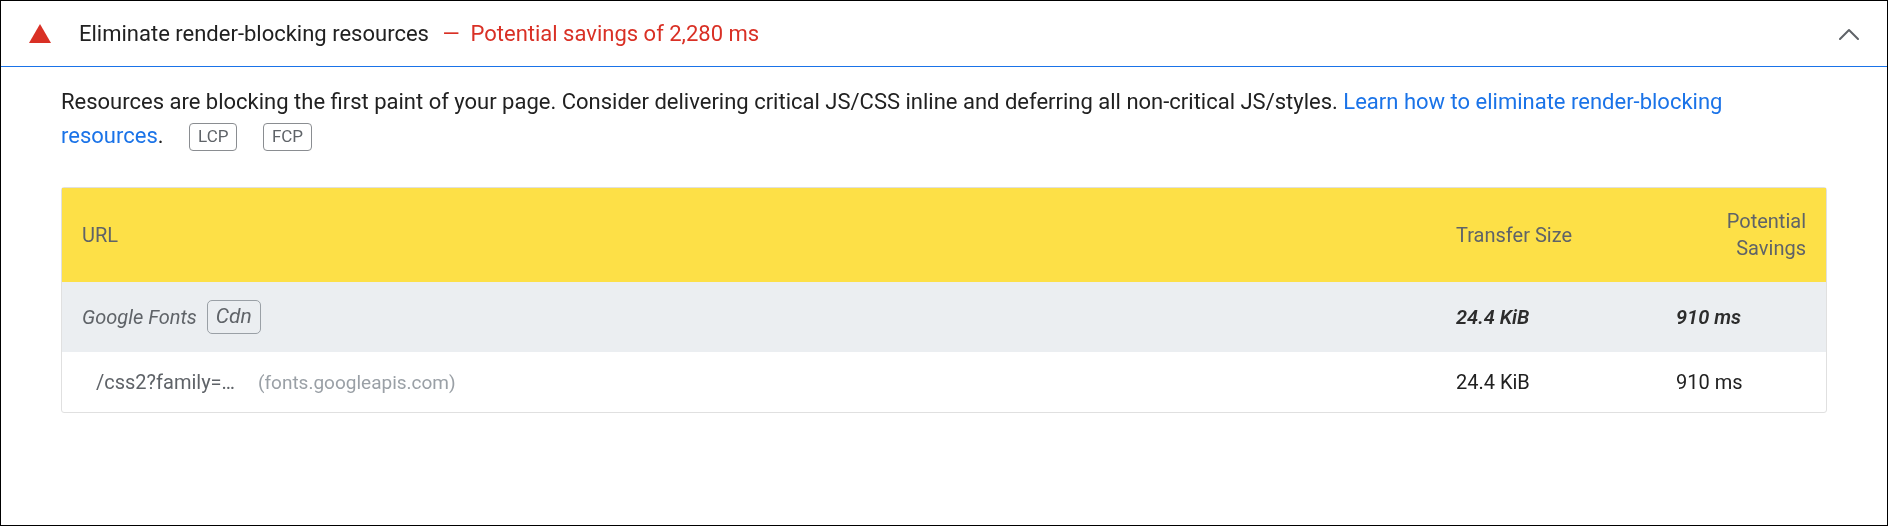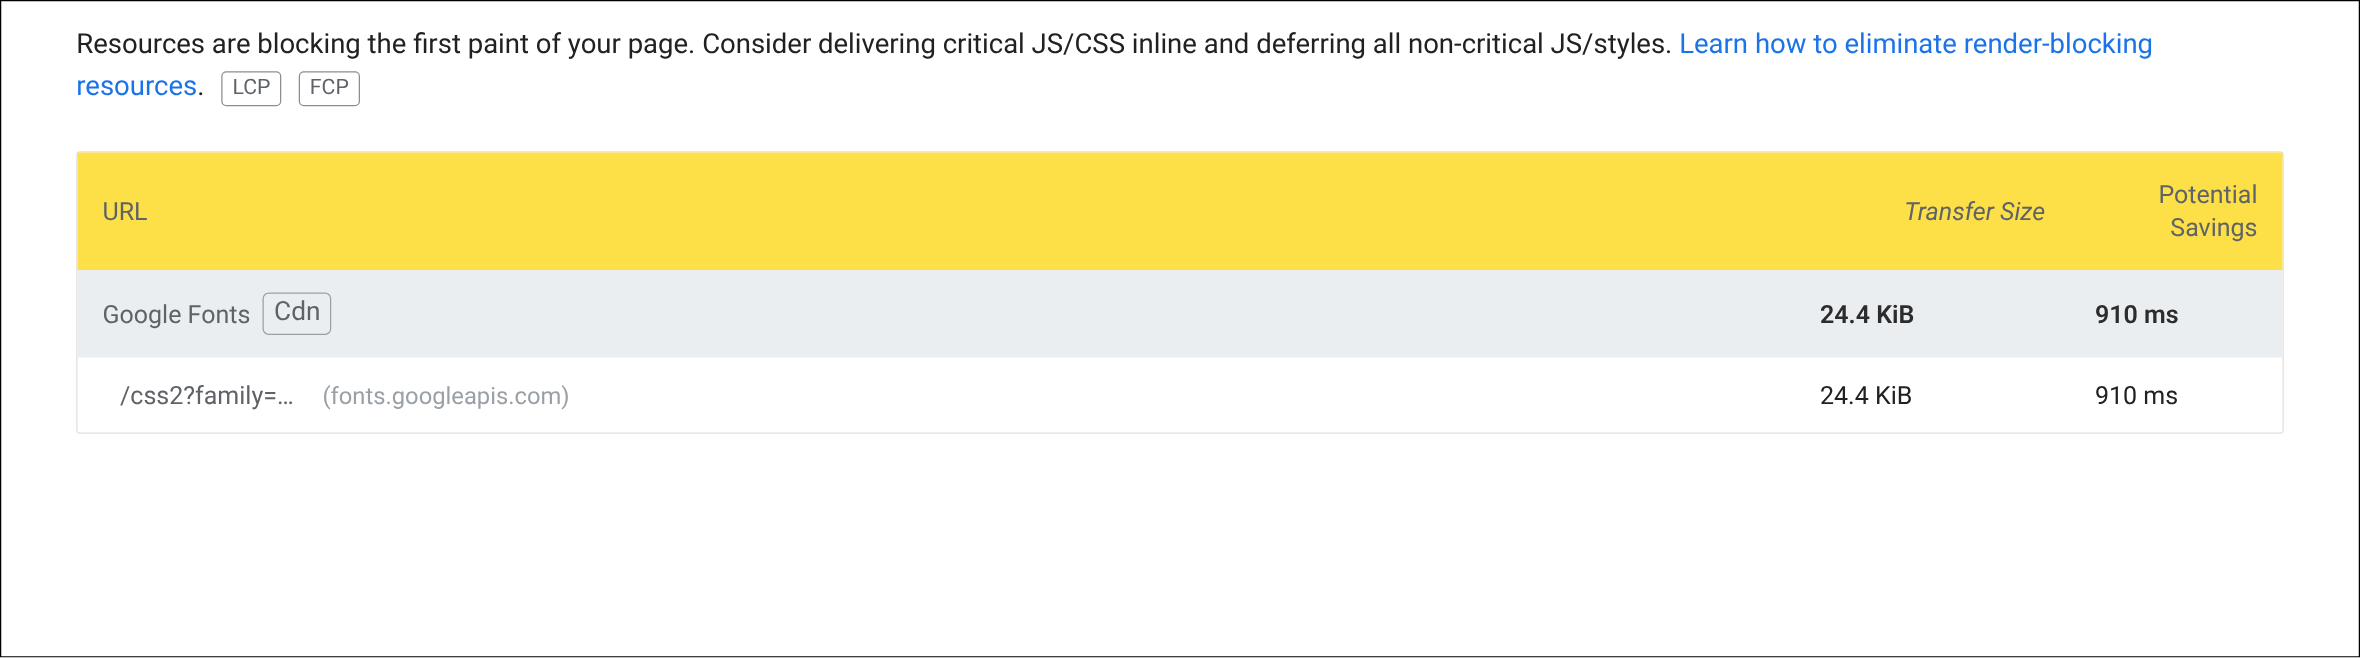--- a/index.html
+++ b/index.html
@@ -65,21 +65,21 @@
       text-decoration: none;
       cursor: pointer;
     }
     .badge {
       display: inline-block;
       font-size: 17px;
       color: #5f6368;
       border: 1px solid #8a8d91;
       border-radius: 4px;
       padding: 1px 8px;
-      margin-left: 8px;
+      margin-left: 20px;
       line-height: 1.4;
       vertical-align: 1px;
     }
     .table-wrap {
       margin-top: 34px;
       border: 1px solid #e0e0e0;
       border-radius: 3px;
     }
     table {
       width: 100%;
@@ -91,42 +91,42 @@
     th {
       font-weight: 400;
       color: #5f6368;
       font-size: 20px;
       text-align: left;
       padding: 20px 20px;
       vertical-align: middle;
       line-height: 1.35;
     }
     th.col-transfer {
-      text-align: right;
+      text-align: left;
       width: 220px;
-      font-style: italic;
     }
     th.col-savings {
       text-align: right;
       width: 170px;
     }
     td {
       font-size: 20px;
       padding: 18px 20px;
       vertical-align: middle;
     }
     td.col-transfer, td.col-savings {
       text-align: left;
     }
     .group-row {
       background: #ebeef1;
     }
     .group-row td {
       font-weight: 600;
       color: #2c2c2c;
+      font-style: italic;
     }
     .group-row .group-label {
       font-weight: 400;
       color: #5f6368;
       display: inline-flex;
       align-items: center;
     }
     .cdn-badge {
       display: inline-block;
       font-size: 21px;
@@ -152,20 +152,34 @@
     .item-domain {
       color: #9aa0a6;
       font-size: 19px;
       margin-left: 18px;
     }
   </style>
 </head>
 <body>
 
 <div class="audit-container">
+  <div class="audit-header">
+    <div class="triangle-icon"></div>
+    <span class="audit-title">Eliminate render-blocking resources</span>
+    <span class="savings-text">
+      &nbsp;<span>—</span>&nbsp;&nbsp;<span>Potential savings of 2,280 ms</span>
+    </span>
+    <div class="chevron-wrap">
+      <span class="chevron-icon">
+        <svg viewBox="0 0 20 12">
+            <path d="M1 11 L10 2 L19 11" stroke="#5f6368" stroke-width="2" fill="none" stroke-linecap="round" stroke-linejoin="round"></path>
+          </svg>
+      </span>
+    </div>
+  </div>
 
   <div class="audit-body">
     <p class="description">
       <span>Resources are blocking the first paint of your page. Consider delivering critical JS/CSS inline and deferring all non-critical JS/styles. </span><a class="link">Learn how to eliminate render-blocking resources</a><span>.</span>
       <span class="badge">LCP</span>
       <span class="badge">FCP</span>
     </p>
 
     <div class="table-wrap">
       <table>

